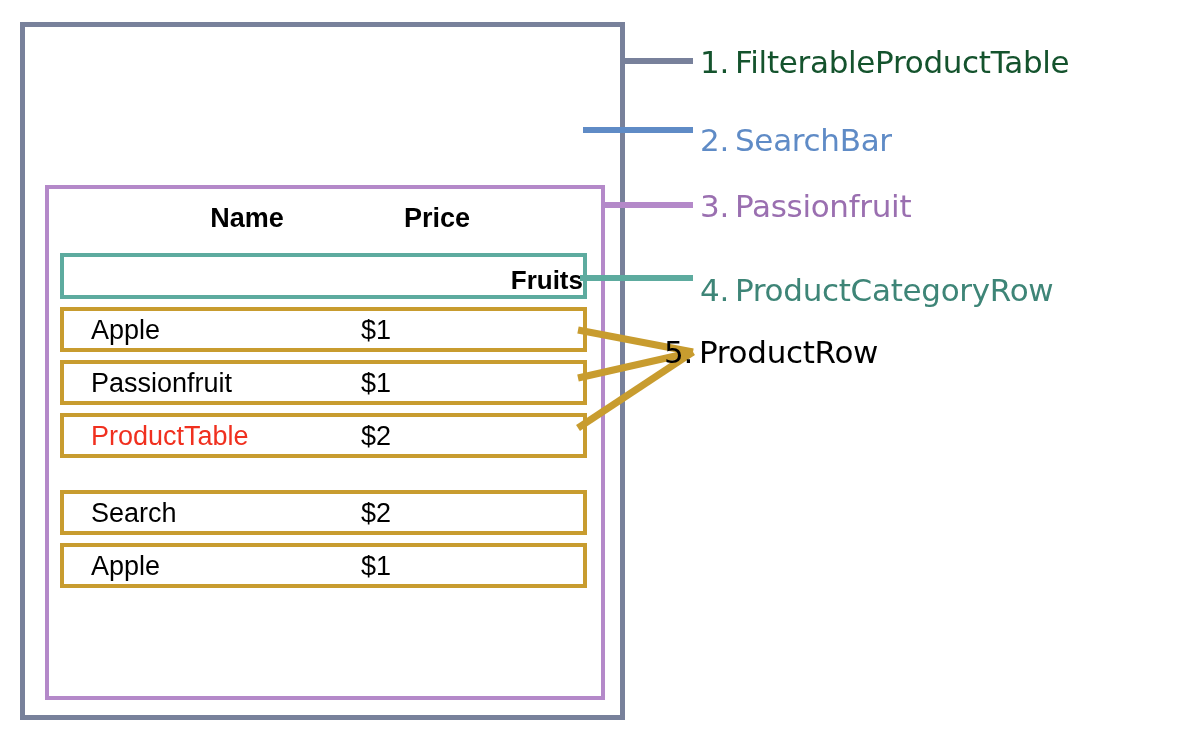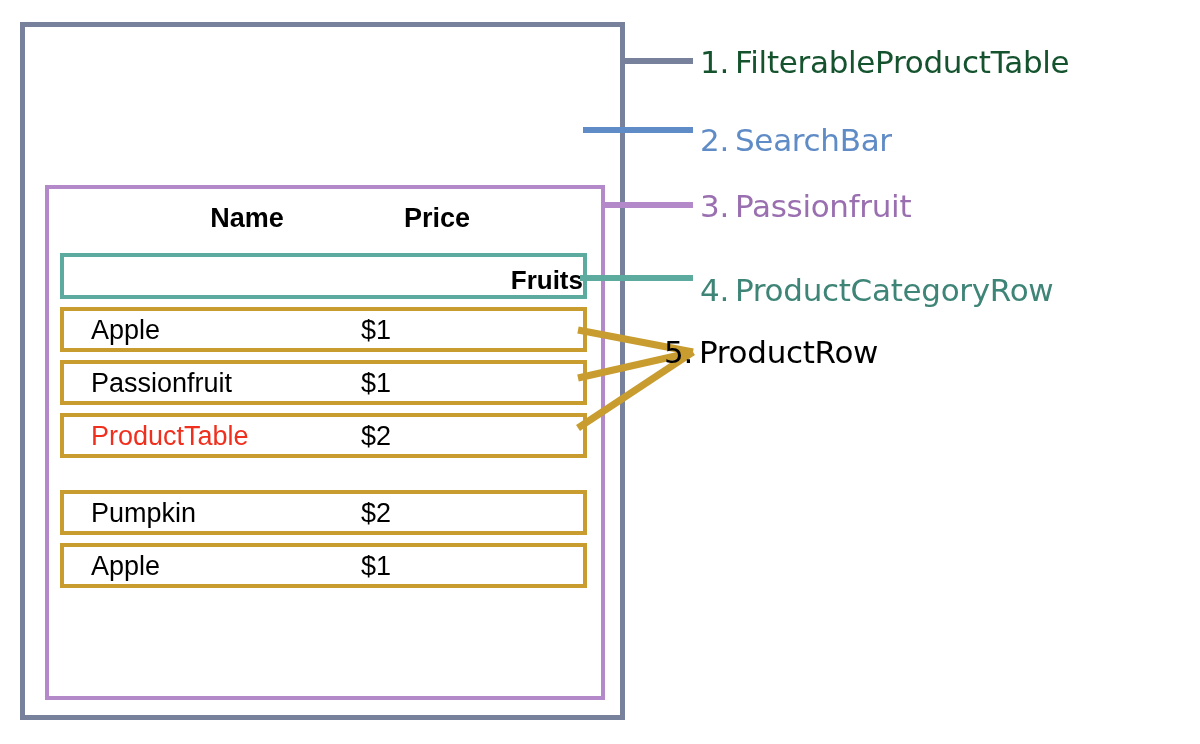--- a/index.html
+++ b/index.html
@@ -231,21 +231,21 @@
 
       <div class="product-row">
         <span class="pname out-of-stock">ProductTable</span>
         <span class="pprice">$2</span>
       </div>
 
       <div class="group-gap"></div>
 
 
       <div class="product-row">
-        <span class="pname">Pumpkin</span>
+        <span class="pname">Search</span>
         <span class="pprice">$2</span>
       </div>
 
 
       <div class="product-row">
         <span class="pname">Apple</span>
         <span class="pprice">$1</span>
       </div>
 
     </div>

